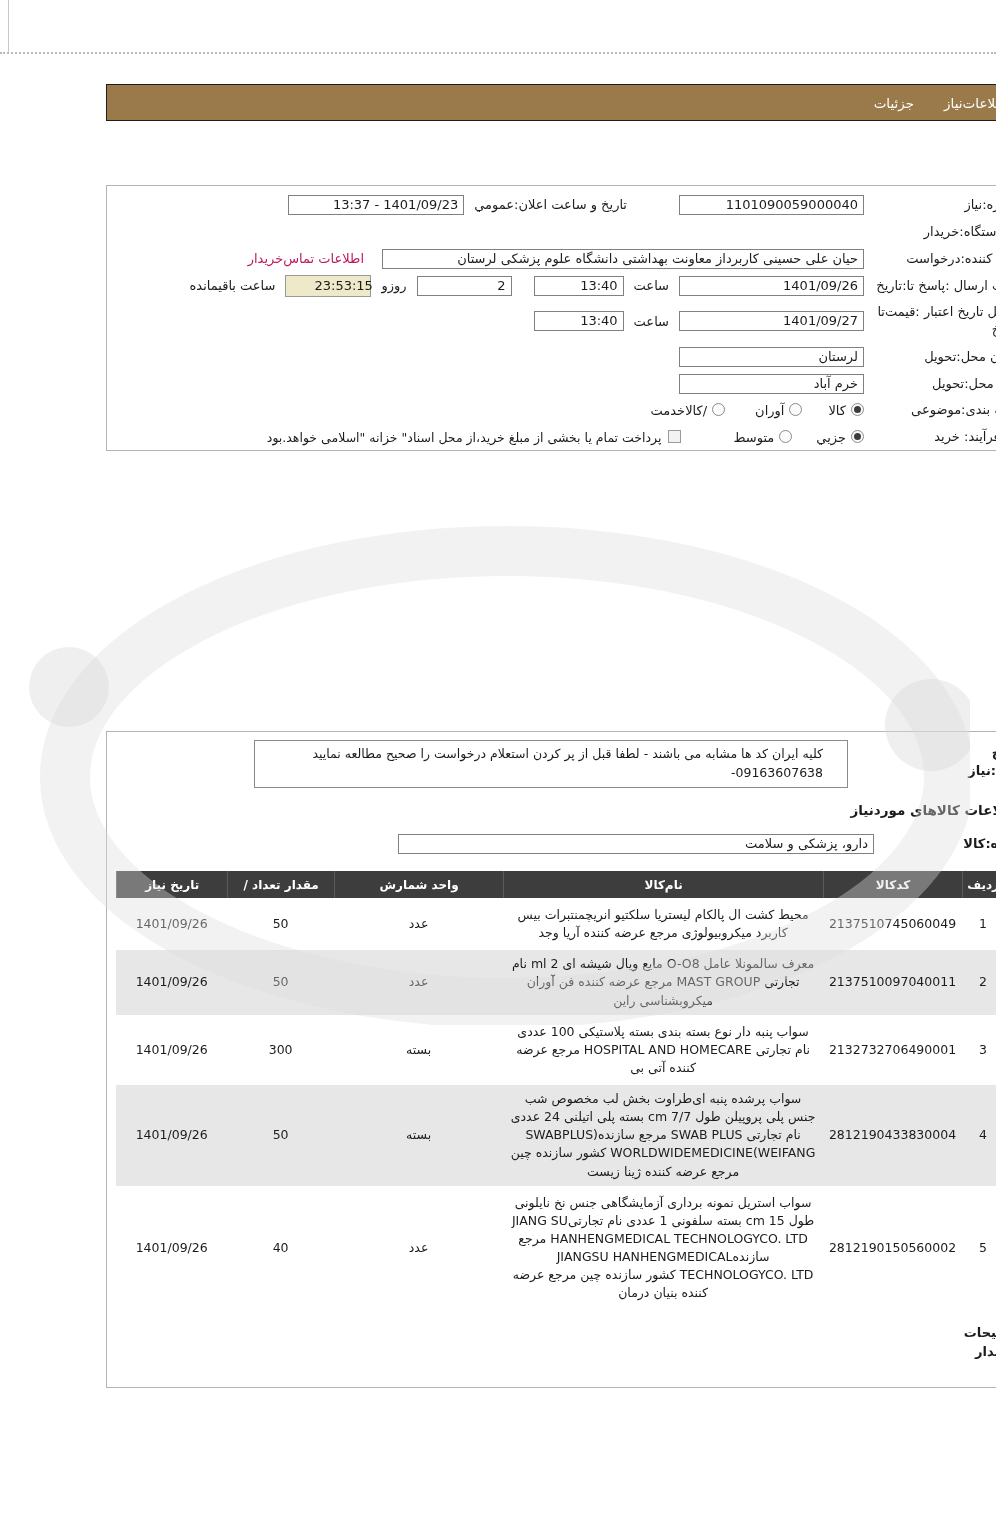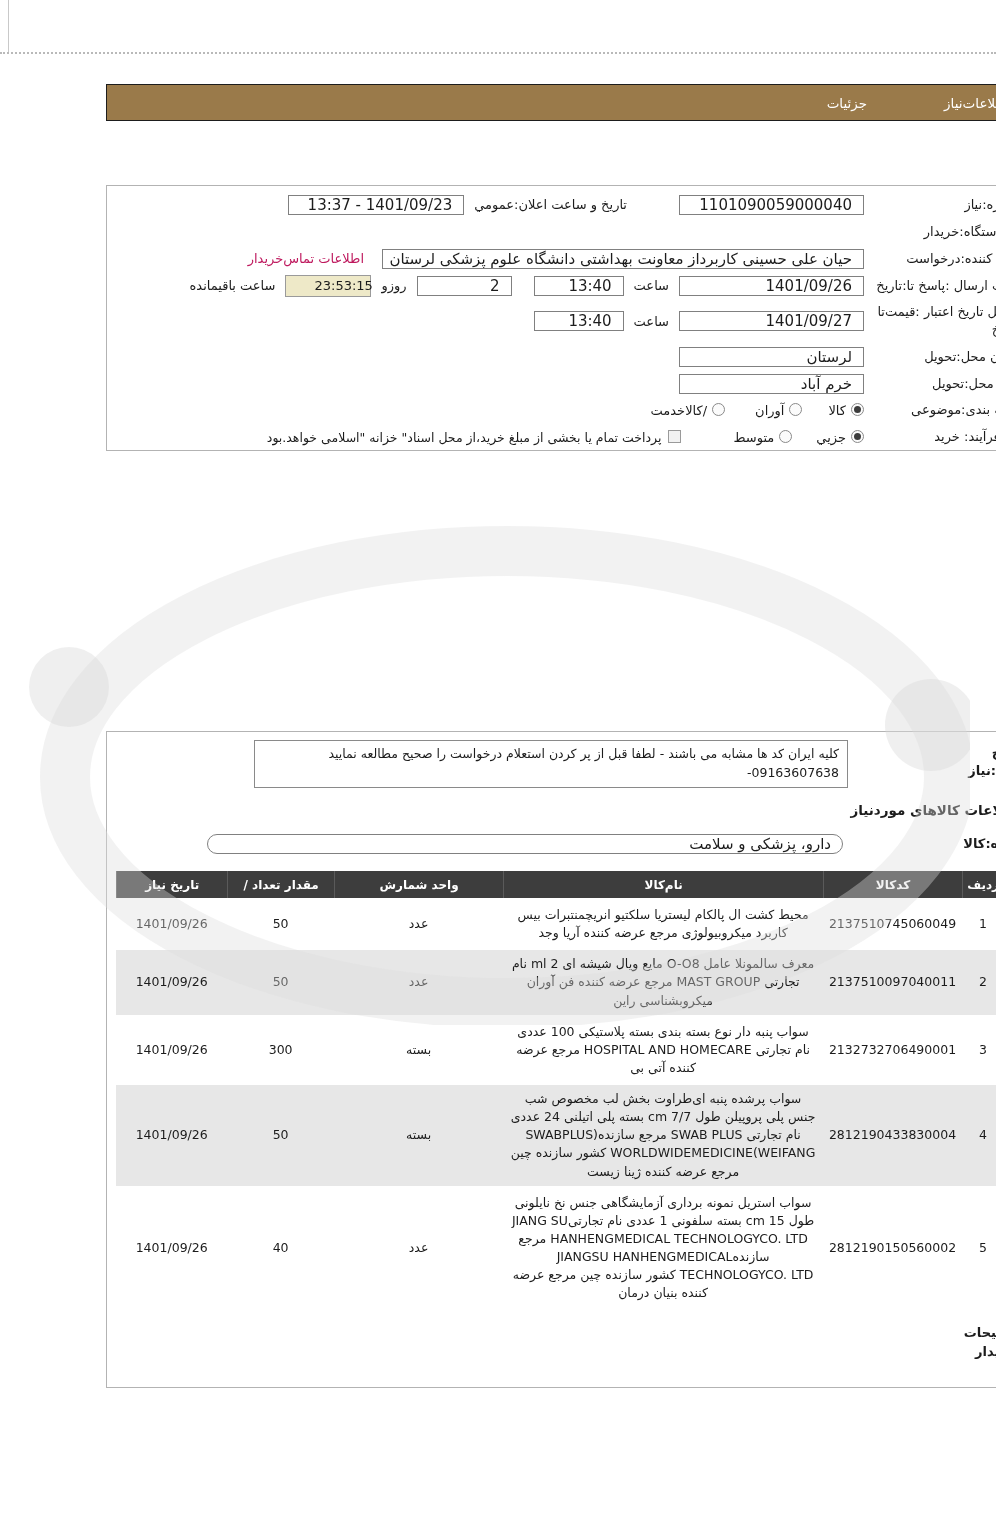--- a/index.html
+++ b/index.html
@@ -6,50 +6,50 @@
   html,body { background:#fff; }
   body { font-family:"DejaVu Sans", sans-serif; font-size:13px; color:#1c1c1c; }
   .page { position:relative; width:996px; height:1516px; margin:0 auto; background:#fff; overflow:hidden; direction:rtl; }
 
   .left-edge { position:absolute; top:0; left:8px; height:52px; border-left:1px solid #c9c9c9; }
   .top-rule { position:absolute; top:52px; left:0; width:996px; border-top:2px dotted #b9b9b9; }
 
   
   .tabbar { position:absolute; top:84px; left:35px; width:925px; height:37px; background:#9a7a4a; border:1px solid #1d1d1d;
             display:flex; align-items:center; gap:30px; padding:0 20px; color:#fff; font-size:13.5px; }
-  .tab { cursor:default;margin-left:47px; }
+  .tab { cursor:default; }
 
   
   .box { position:absolute; left:35px; width:925px; border:1px solid #b3b3b3; background:#fff; }
   .box1 { top:148px; height:266px; padding:5px 8px; }
   .box2 { top:428px; height:657px; padding:8px 8px; background:transparent; }
 
   .frow { display:flex; align-items:center; min-height:27px; }
   .flabel { width:158px; flex:none; padding-left:4px; line-height:1.35; }
-  .inp { border:1px solid #808080; background:#fff; height:20px; font-size:15px; padding:0 11px; line-height:18px;
+  .inp { border:1px solid #808080; background:#fff; height:20px; font-size:13px; padding:0 5px; line-height:18px;
          overflow:hidden; white-space:nowrap; text-align:right; }
   .ltr { direction:ltr; unicode-bidi:isolate; }
   .num { text-align:right; direction:ltr; }
   .link { color:#be185d; margin-right:18px; cursor:pointer; }
   .timer { background:#eee9c8; border:1px solid #9a9a9a; width:86px; height:22px; text-align:center; line-height:20px; font-size:13px;padding-left:28px; }
   .slabel { margin:0 10px; }
 
   .radio { width:13px; height:13px; border:1px solid #8a8a8a; border-radius:50%; background:#fbfbfb; flex:none; margin-left:5px; position:relative; }
   .radio.sel::after { content:""; position:absolute; inset:2px; border-radius:50%; background:#3c3c3c; }
   .chk { width:13px; height:13px; border:1px solid #9a9a9a; background:#f2f2f2; flex:none; margin-left:7px; }
   .ropt { display:flex; align-items:flex-start; margin-left:30px; }
 
   
   .sharh-row { display:flex; align-items:flex-start; }
   .blabel { font-weight:bold; width:72px; flex:none; padding-top:4px; line-height:1.4; }
   .sharh-box { margin-right:102px; width:594px; min-height:48px; border:1px solid #8a8a8a; background:#fff;
-               font-size:12.5px; padding:3px 8px; text-align:right; white-space:pre-line; line-height:1.55; }
+               font-size:12.5px; padding:3px 24px; text-align:right; white-space:pre-line; line-height:1.55; }
   .goods-heading { font-weight:bold; font-size:13.5px; margin:14px 2px 0 0; }
   .group-row { display:flex; align-items:center; margin-top:16px; }
-  .group-inp { margin-right:107px; width:636px;border-radius:10px; }
+  .group-inp { margin-right:76px; width:476px; }
 
   table.goods { border-collapse:separate; border-spacing:0 3px; width:888px; margin:14px 0 0 auto; margin-right:18px; font-size:12.5px; }
   table.goods th { background:#3d3d3d; color:#fff; font-weight:bold; font-size:12px; height:27px; padding:2px 4px;
                    border-left:1px solid #5a5a5a; }
   table.goods th:first-child { border-right:1px solid #5a5a5a; }
   table.goods td { padding:5px 6px; text-align:center; vertical-align:middle; line-height:1.45; }
   tr.r-even td { background:rgba(255,255,255,0.92); }
   tr.r-odd td { background:#e7e7e7; }
   .c-row { width:36px; } .c-code { width:138px; } .c-name { width:322px; } .c-unit { width:172px; } .c-qty { width:108px; } .c-date { width:112px; }
 

